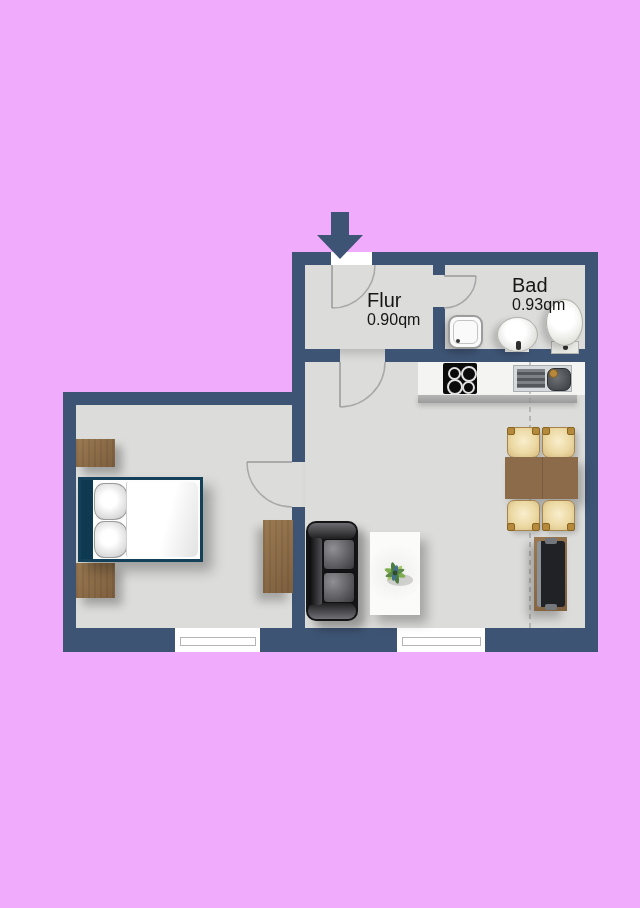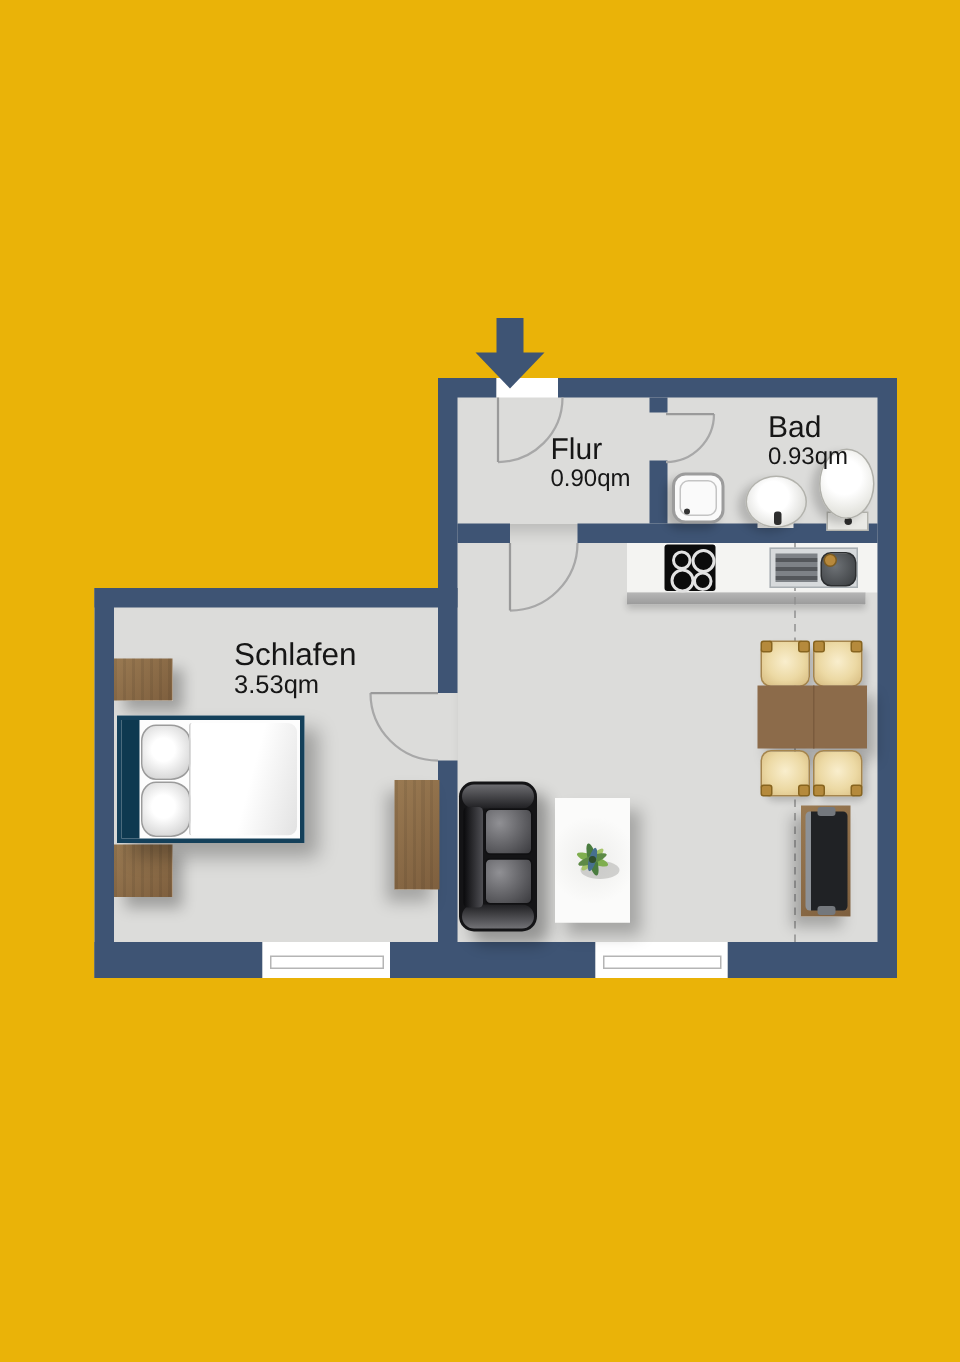--- a/index.html
+++ b/index.html
@@ -1,16 +1,16 @@
 <!DOCTYPE html>
 <html><head>
 <meta charset="utf-8">
 <style>
   html,body{margin:0;padding:0;background:#ffffff;}
-  #canvas{position:relative;width:640px;height:908px;background:#eab308;overflow:hidden;
+  #canvas{position:relative;width:640px;height:908px;background:#f0abfc;overflow:hidden;
           font-family:"Liberation Sans", sans-serif;}
   .abs{position:absolute;}
 
   
   .floor{position:absolute;background:#dcdcda;box-shadow:inset 5px 5px 10px rgba(0,0,0,0.16);z-index:1;} .wall{position:absolute;background:#3e5474;z-index:4;}
   .layer5{z-index:5;} .furn{position:absolute;z-index:6;} .label{position:absolute;z-index:7;color:#161616;}
 
   
   .tiles{position:absolute;left:445px;top:264px;width:140px;height:85px;background-color:#fbfbfa;
     background-image:
@@ -248,18 +248,14 @@
   <div class="toilet-bowl furn"></div>
 
   <div class="label" style="left:367px;top:290px;">
     <div class="room-name">Flur</div>
     <div class="room-area">0.90qm</div>
   </div>
   <div class="label" style="left:512px;top:275px;">
     <div class="room-name">Bad</div>
     <div class="room-area">0.93qm</div>
   </div>
-  <div class="label big" style="left:156px;top:426px;">
-    <div class="room-name">Schlafen</div>
-    <div class="room-area">3.53qm</div>
-  </div>
 
 </div>
 
 </body></html>

